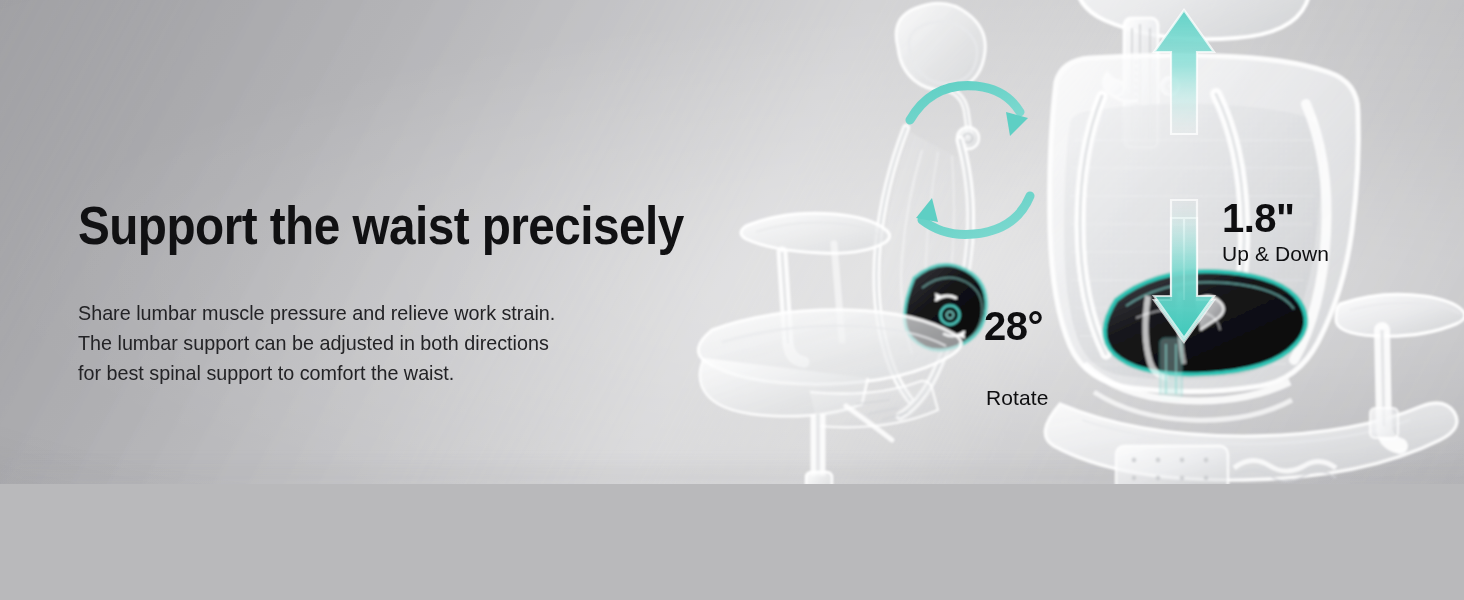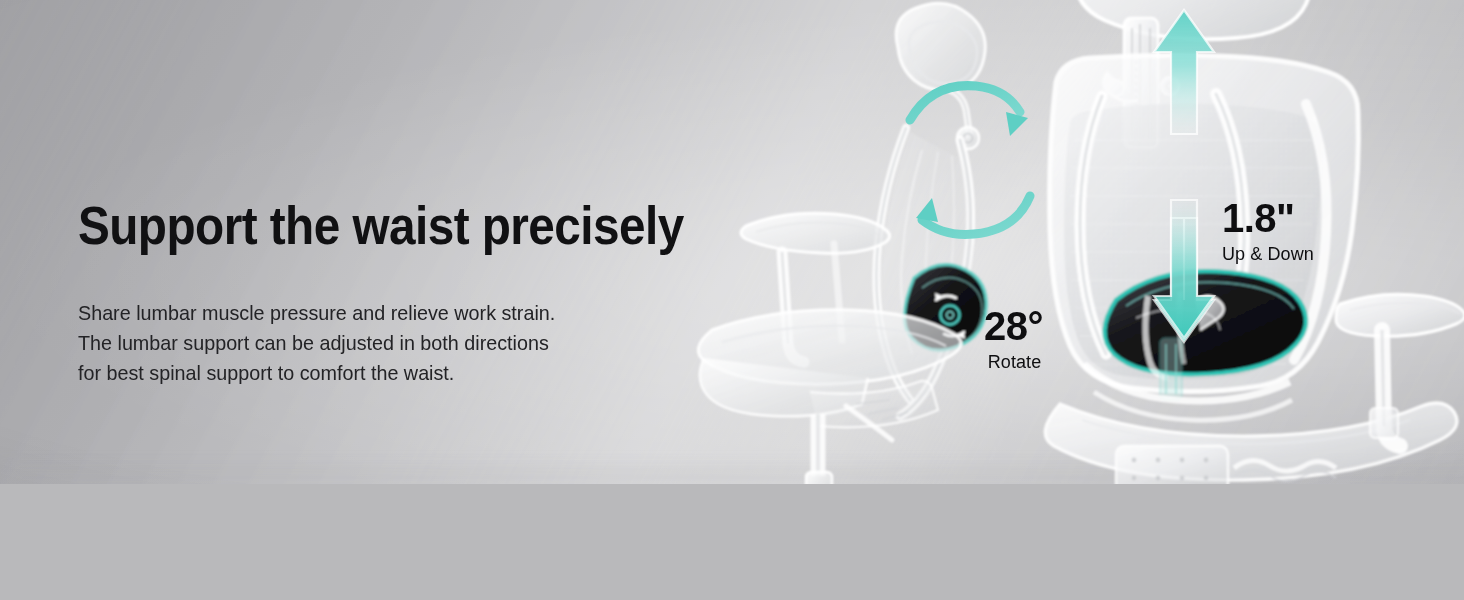--- a/index.html
+++ b/index.html
@@ -70,24 +70,24 @@
     transform-origin: left top;
   }
   .body-copy span { display: block; white-space: nowrap; }
 
   
   .callout { position: absolute; color: #0e0e10; }
   .callout .val {
     font-size: 40px; line-height: 40px; font-weight: 700; letter-spacing: -0.5px;
   }
   .callout .cap {
-    font-size: 18px; line-height: 20px; font-weight: 400; letter-spacing: 0.1px; padding-top: 6px;
+    font-size: 21px; line-height: 20px; font-weight: 400; letter-spacing: 0.1px; padding-top: 6px;
   }
   #callout-rotate { left: 984px; top: 306px; }
-  #callout-rotate .cap { text-align: center; padding-left: 2px; }
+  #callout-rotate .cap { text-align: center; padding-left: 2px; margin-top: 36px; }
   #callout-updown { left: 1222px; top: 198px; }
 
   
   .chair-svg { position: absolute; top: 0; pointer-events: none; }
   #chair-left-art  { left: 660px; width: 420px; height: 600px; }
   #chair-right-art { left: 1020px; width: 444px; height: 600px; }
   #arrows-art      { left: 880px; width: 584px; height: 600px; }
 </style>
 </head>
 <body>

